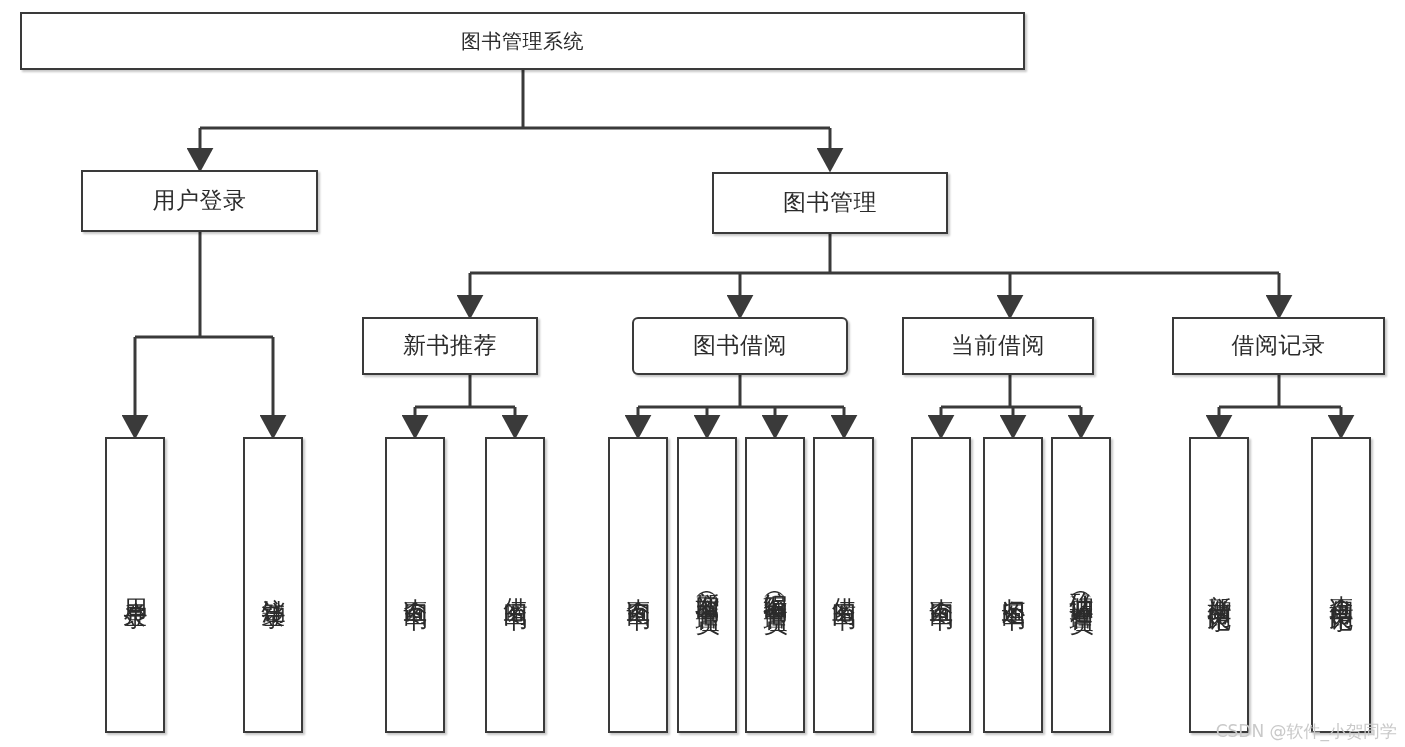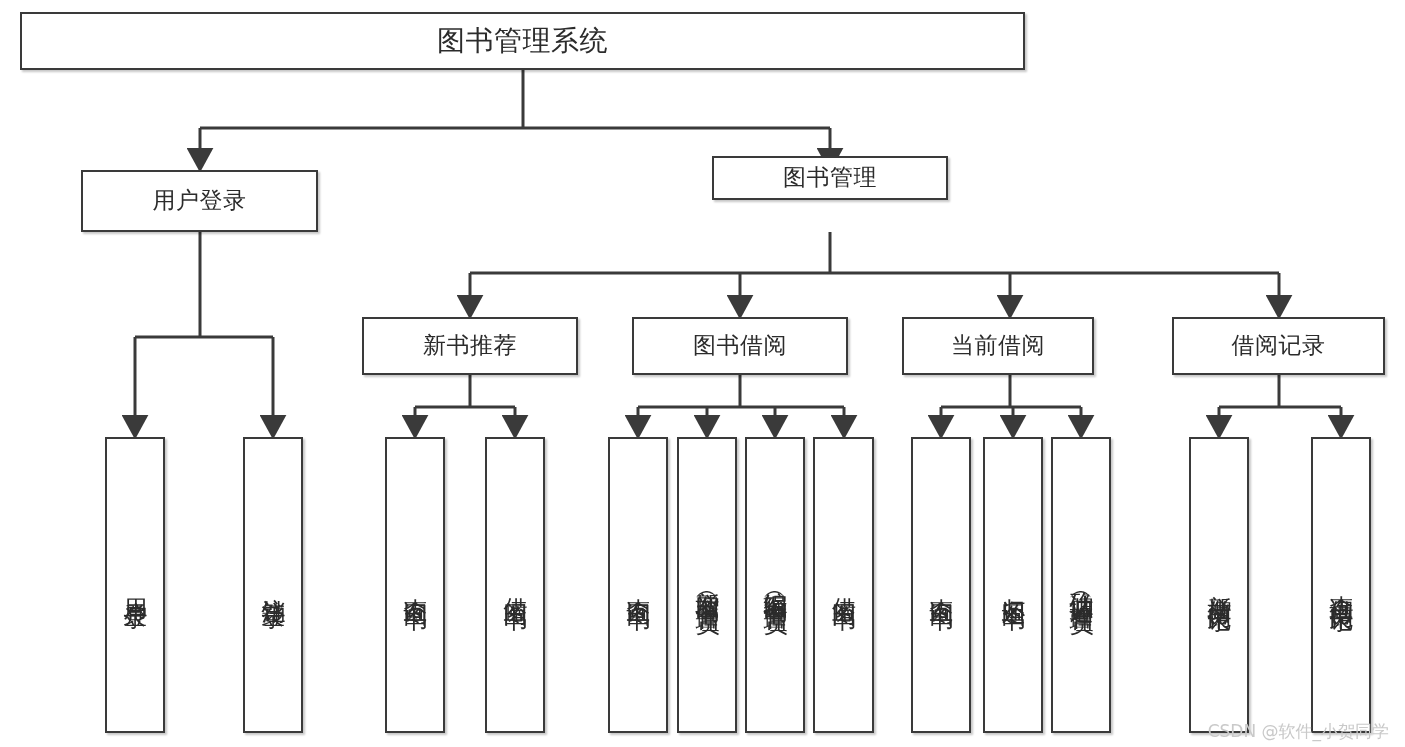--- a/index.html
+++ b/index.html
@@ -41,38 +41,38 @@
     color: #2b2b2b;
     letter-spacing: 0.5px;
     white-space: nowrap;
   }
   
   .node.horiz .label {
     font-size: 23px;
     line-height: 1.1;
   }
   .node.root .label {
-    font-size: 28px;
+    font-size: 20px;
   }
   
   .node.vert {
     align-items: center;
     justify-content: center;
   }
   .node.vert .label {
     writing-mode: vertical-rl;
     text-orientation: upright;
     font-size: 24px;
     line-height: 1.12;
     letter-spacing: 3px;
     max-height: 100%;
   }
   #watermark {
     position: absolute;
-    right: 16px;
+    right: 8px;
     bottom: 4px;
     font-size: 17px;
     color: #c9c9c9;
     z-index: 5;
     white-space: nowrap;
     user-select: none;
   }
 </style>
 </head>
 <body>
@@ -115,27 +115,27 @@
       </g>
   </svg>
 
   <div id="nodes">
       <div class="node horiz root" style="left: 20px; top: 12px; width: 1005px; height: 58px;">
         <span class="label">图书管理系统</span>
       </div>
       <div class="node horiz" style="left: 81px; top: 170px; width: 237px; height: 62px;">
         <span class="label">用户登录</span>
       </div>
-      <div class="node horiz" style="left: 712px; top: 156px; width: 236px; height: 44px; font-family: Liberation Serif, serif;">
+      <div class="node horiz" style="left: 712px; top: 172px; width: 236px; height: 62px; font-family: Liberation Serif, serif;">
         <span class="label">图书管理</span>
       </div>
-      <div class="node horiz" style="left: 362px; top: 317px; width: 216px; height: 58px;">
+      <div class="node horiz" style="left: 362px; top: 317px; width: 176px; height: 58px;">
         <span class="label">新书推荐</span>
       </div>
-      <div class="node horiz" style="left: 632px; top: 317px; width: 216px; height: 58px;">
+      <div class="node horiz" style="left: 632px; top: 317px; width: 216px; height: 58px; border-radius: 6px;">
         <span class="label">图书借阅</span>
       </div>
       <div class="node horiz" style="left: 902px; top: 317px; width: 192px; height: 58px;">
         <span class="label">当前借阅</span>
       </div>
       <div class="node horiz" style="left: 1172px; top: 317px; width: 213px; height: 58px; text-align: center;">
         <span class="label">借阅记录</span>
       </div>
       <div class="node vert" style="left: 105px; top: 437px; width: 60px; height: 296px;">
         <span class="label">用户登录</span>

